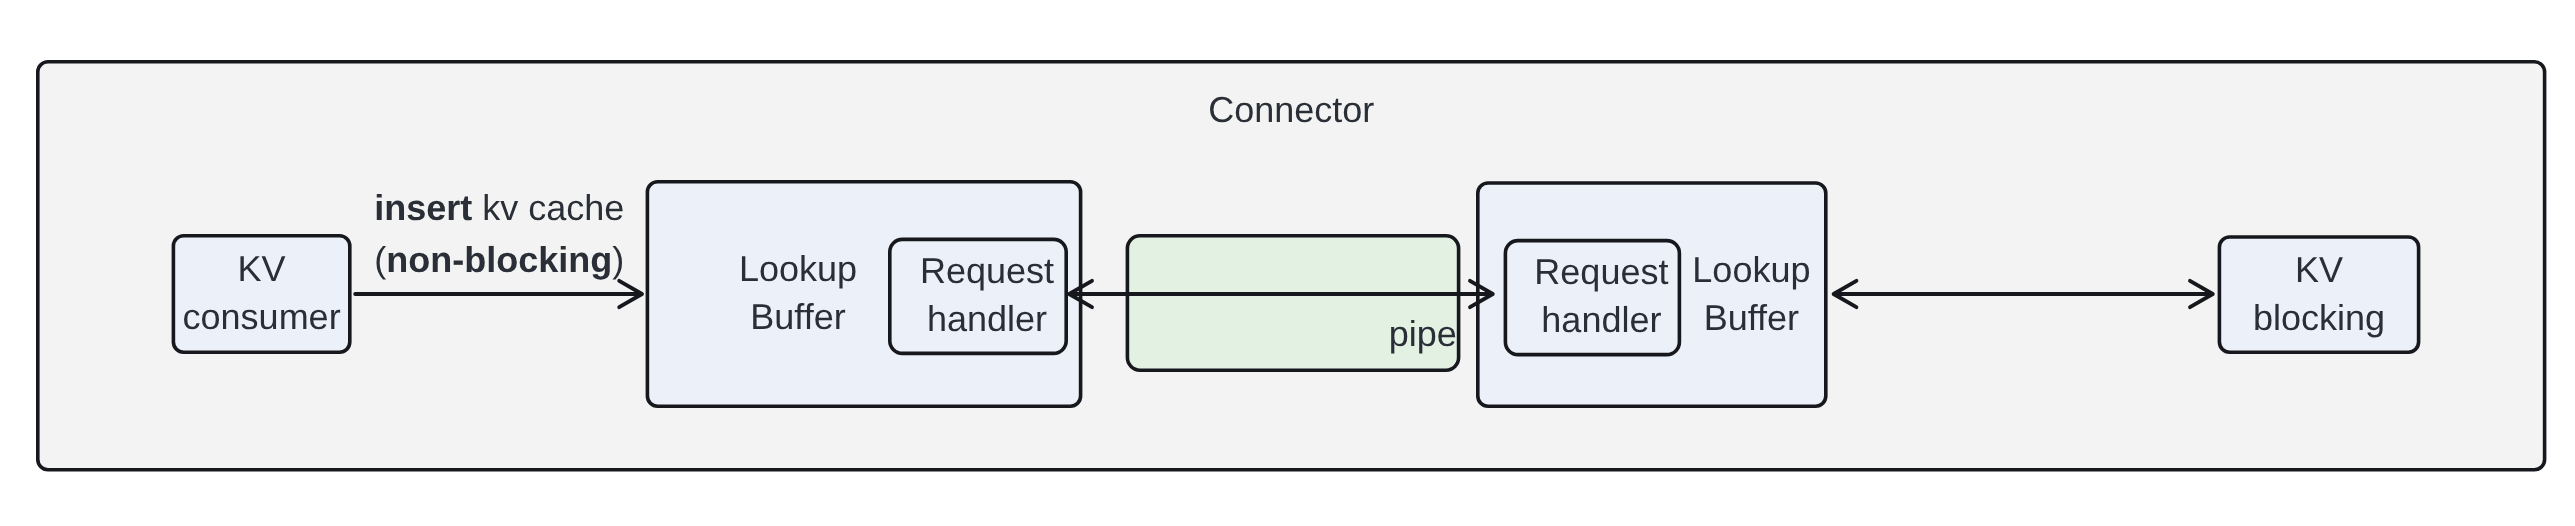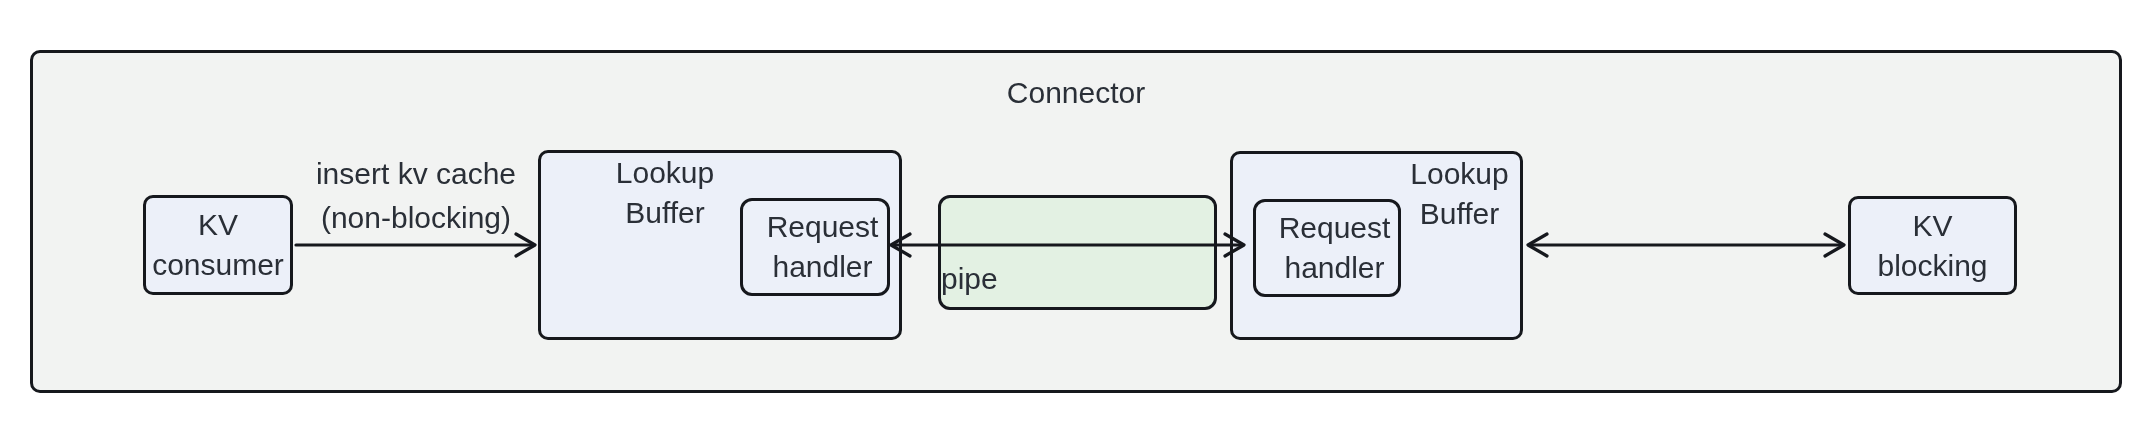--- a/index.html
+++ b/index.html
@@ -43,21 +43,21 @@
   .node .nline { width: 100%; }
 
   .kv-producer { left: 143px; top: 195px; width: 150px; height: 100px; }
   .kv-consumer { left: 1848px; top: 196px; width: 169px; height: 99px; }
 
   .lookup-left  { left: 538px;  top: 150px; width: 364px; height: 190px; display: block; }
   .lookup-right { left: 1230px; top: 151px; width: 293px; height: 189px; display: block; }
 
   .lb-text {
     position: absolute; top: 0; height: 100%;
-    display: flex; flex-direction: column; justify-content: flex-start;
+    display: flex; flex-direction: column; justify-content: center;
     font-size: 30px; line-height: 40px; text-align: center;
   }
   .lookup-left  .lb-text { left: 48px; width: 152px; }
   .lookup-right .lb-text { left: 164px; width: 125px; }
 
   .request-handler {
     position: absolute;
     background: var(--node-bg);
     border: 3px solid var(--stroke);
     border-radius: 12px;
@@ -68,30 +68,30 @@
   .lookup-right .request-handler { left: 20px;  top: 45px; width: 148px; height: 98px; }
 
   .pipe-box {
     position: absolute; left: 938px; top: 195px; width: 279px; height: 115px;
     background: var(--pipe-bg);
     border: 3px solid var(--stroke);
     border-radius: 12px;
   }
   .pipe-label {
     position: absolute; left: 0; bottom: 10px; width: 100%;
-    text-align: left; font-size: 30px; line-height: 36px;
+    text-align: right; font-size: 30px; line-height: 36px;
   }
 
   .edge-label {
     position: absolute; top: 152px; width: 320px;
     text-align: center; font-size: 30px; line-height: 44px;
   }
   .edge-label.insert { left: 256px; }
   .edge-label.drop   { left: 1526px; }
-  .b { font-weight: 400; }
+  .b { font-weight: 700; }
 
   svg.arrows {
     position: absolute; left: 0; top: 0; width: 2146px; height: 438px;
     pointer-events: none;
   }
   svg.arrows path {
     stroke: var(--stroke);
     stroke-width: 3.2;
     fill: none;
     stroke-linecap: round;

